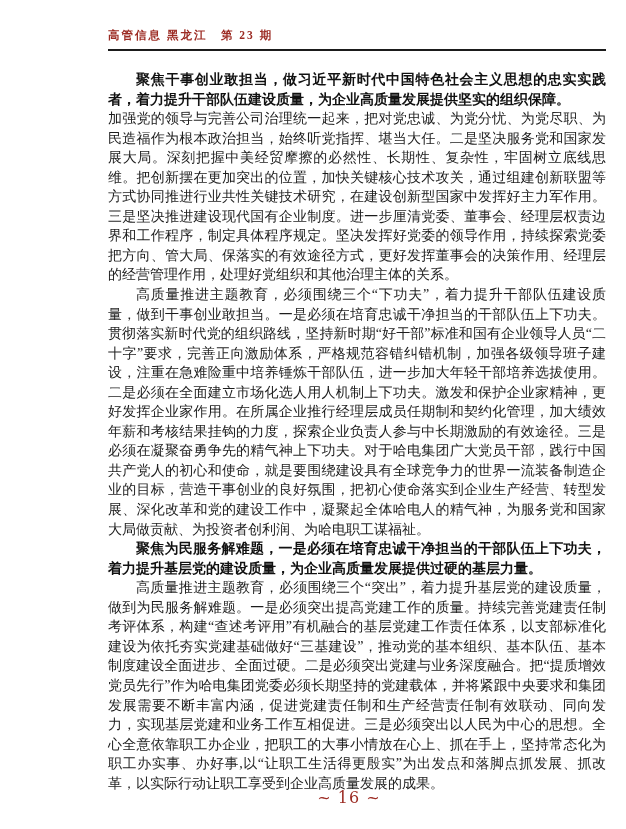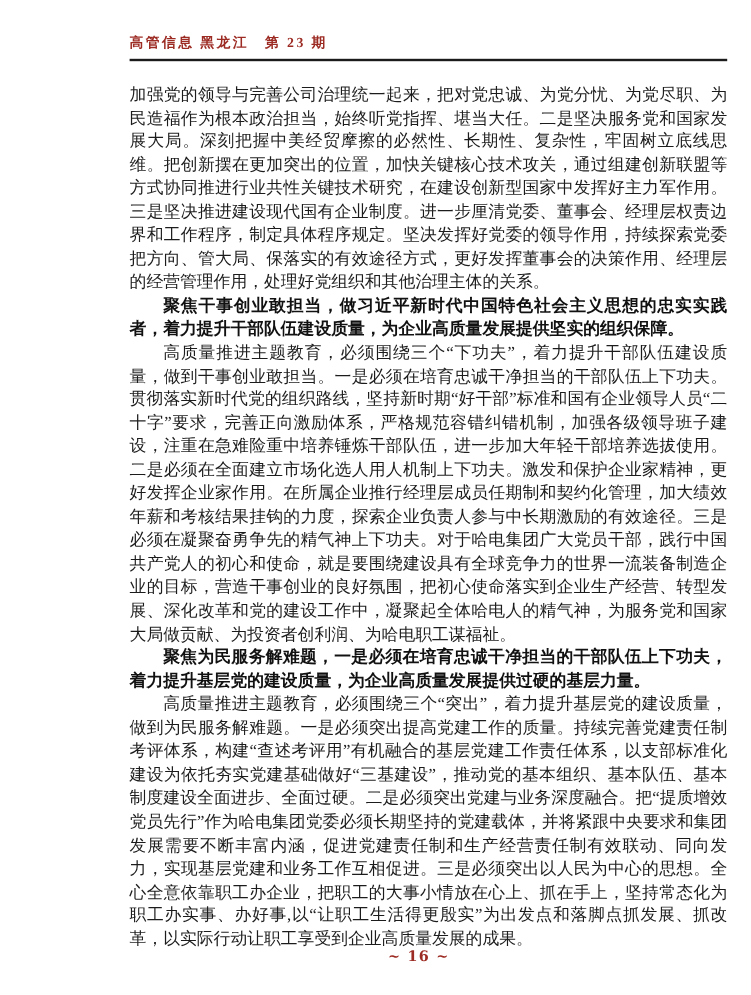--- a/index.html
+++ b/index.html
@@ -59,41 +59,41 @@
     color: #111111;
   }
   .footer {
     position: absolute;
     left: 0;
     right: 0;
     top: 788px;
     text-align: center;
   }
   .page-number {
-    font-size: 12px;
-    font-weight: bold;
+    font-size: 16px;
+    font-weight: normal;
     color: #9c2b23;
     letter-spacing: 1px;
     font-family: "DejaVu Serif", "Liberation Serif", serif;
   }
 </style>
 </head>
 <body>
 
 <div class="page">
 
   <div class="header">
     <div class="header-title">高管信息 黑龙江　第 23 期</div>
     <div class="header-rule"></div>
   </div>
 
   <div class="body-text">
 
-  <p class="para no-indent">加强党的领导与完善公司治理统一起来，把对党忠诚、为党分忧、为党尽职、为民造福作为根本政治担当，始终听党指挥、堪当大任。二是坚决服务党和国家发展大局。深刻把握中美经贸摩擦的必然性、长期性、复杂性，牢固树立底线思维。把创新摆在更加突出的位置，加快关键核心技术攻关，通过组建创新联盟等方式协同推进行业共性关键技术研究，在建设创新型国家中发挥好主力军作用。三是坚决推进建设现代国有企业制度。进一步厘清党委、董事会、经理层权责边界和工作程序，制定具体程序规定。坚决发挥好党委的领导作用，持续探索党委把方向、管大局、保落实的有效途径方式，更好发挥董事会的决策作用、经理层的经营管理作用，处理好党组织和其他治理主体的关系。</p>
-      <p class="para para-bold">聚焦干事创业敢担当，做习近平新时代中国特色社会主义思想的忠实实践者，着力提升干部队伍建设质量，为企业高质量发展提供坚实的组织保障。</p>
+  <p class="para para-bold">聚焦干事创业敢担当，做习近平新时代中国特色社会主义思想的忠实实践者，着力提升干部队伍建设质量，为企业高质量发展提供坚实的组织保障。</p>
+      <p class="para no-indent">加强党的领导与完善公司治理统一起来，把对党忠诚、为党分忧、为党尽职、为民造福作为根本政治担当，始终听党指挥、堪当大任。二是坚决服务党和国家发展大局。深刻把握中美经贸摩擦的必然性、长期性、复杂性，牢固树立底线思维。把创新摆在更加突出的位置，加快关键核心技术攻关，通过组建创新联盟等方式协同推进行业共性关键技术研究，在建设创新型国家中发挥好主力军作用。三是坚决推进建设现代国有企业制度。进一步厘清党委、董事会、经理层权责边界和工作程序，制定具体程序规定。坚决发挥好党委的领导作用，持续探索党委把方向、管大局、保落实的有效途径方式，更好发挥董事会的决策作用、经理层的经营管理作用，处理好党组织和其他治理主体的关系。</p>
       <p class="para">高质量推进主题教育，必须围绕三个“下功夫”，着力提升干部队伍建设质量，做到干事创业敢担当。一是必须在培育忠诚干净担当的干部队伍上下功夫。贯彻落实新时代党的组织路线，坚持新时期“好干部”标准和国有企业领导人员“二十字”要求，完善正向激励体系，严格规范容错纠错机制，加强各级领导班子建设，注重在急难险重中培养锤炼干部队伍，进一步加大年轻干部培养选拔使用。二是必须在全面建立市场化选人用人机制上下功夫。激发和保护企业家精神，更好发挥企业家作用。在所属企业推行经理层成员任期制和契约化管理，加大绩效年薪和考核结果挂钩的力度，探索企业负责人参与中长期激励的有效途径。三是必须在凝聚奋勇争先的精气神上下功夫。对于哈电集团广大党员干部，践行中国共产党人的初心和使命，就是要围绕建设具有全球竞争力的世界一流装备制造企业的目标，营造干事创业的良好氛围，把初心使命落实到企业生产经营、转型发展、深化改革和党的建设工作中，凝聚起全体哈电人的精气神，为服务党和国家大局做贡献、为投资者创利润、为哈电职工谋福祉。</p>
       <p class="para para-bold">聚焦为民服务解难题，一是必须在培育忠诚干净担当的干部队伍上下功夫，着力提升基层党的建设质量，为企业高质量发展提供过硬的基层力量。</p>
       <p class="para">高质量推进主题教育，必须围绕三个“突出”，着力提升基层党的建设质量，做到为民服务解难题。一是必须突出提高党建工作的质量。持续完善党建责任制考评体系，构建“查述考评用”有机融合的基层党建工作责任体系，以支部标准化建设为依托夯实党建基础做好“三基建设”，推动党的基本组织、基本队伍、基本制度建设全面进步、全面过硬。二是必须突出党建与业务深度融合。把“提质增效党员先行”作为哈电集团党委必须长期坚持的党建载体，并将紧跟中央要求和集团发展需要不断丰富内涵，促进党建责任制和生产经营责任制有效联动、同向发力，实现基层党建和业务工作互相促进。三是必须突出以人民为中心的思想。全心全意依靠职工办企业，把职工的大事小情放在心上、抓在手上，坚持常态化为职工办实事、办好事,以“让职工生活得更殷实”为出发点和落脚点抓发展、抓改革，以实际行动让职工享受到企业高质量发展的成果。</p>
     </div>
 
   <div class="footer">
     <span class="page-number">~ 16 ~</span>
   </div>
 
 </div>

